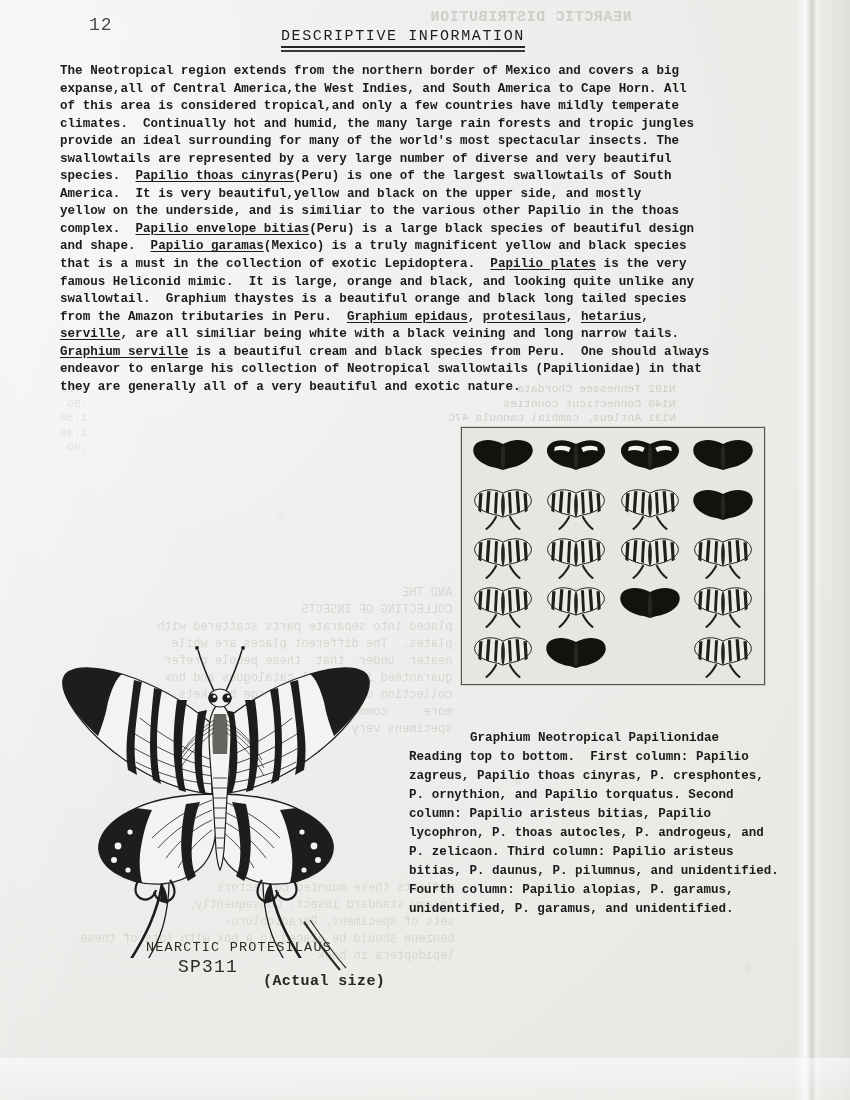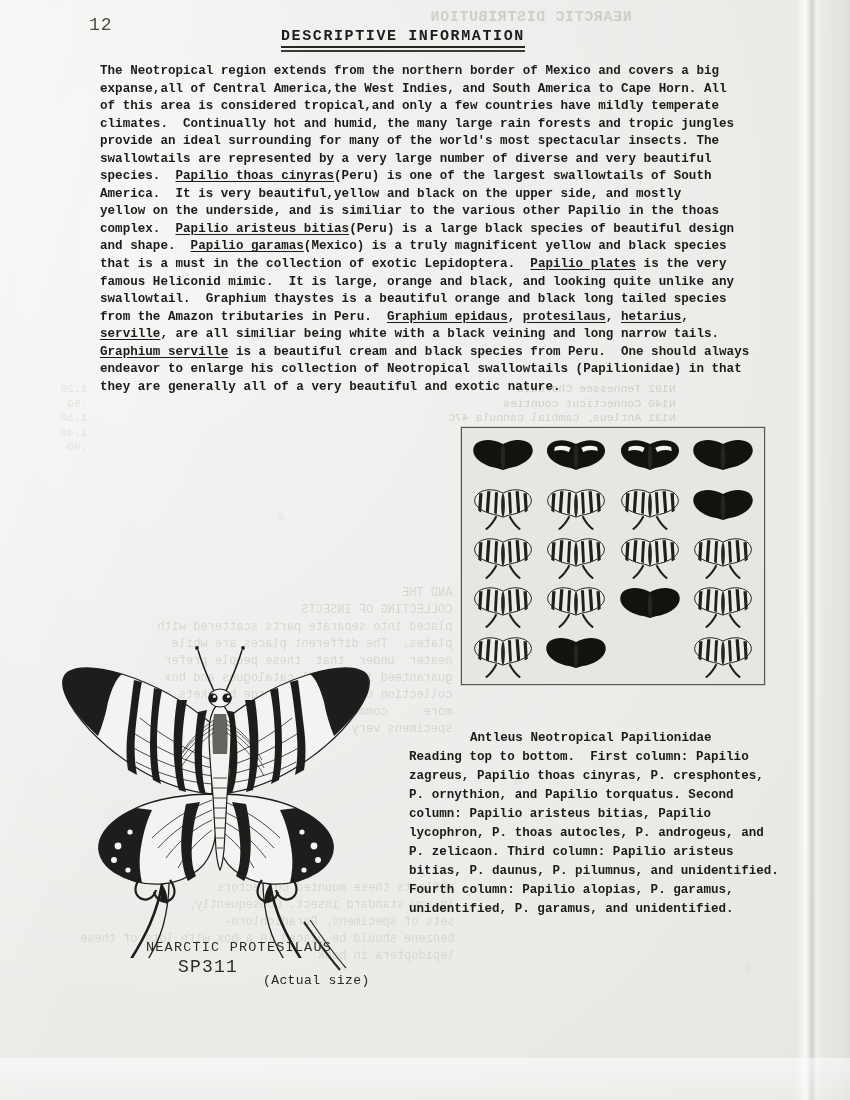--- a/index.html
+++ b/index.html
@@ -64,34 +64,33 @@
   #bleed-low  { top:880px; left:80px;  font-size:12px;  line-height:17px; opacity:.42;}
 
   
   #folio{
     position:absolute;left:89px;top:15px;
     font-size:18px;color:#4a4a46;letter-spacing:1px;text-align:right;
   }
   
   #heading-wrap{position:absolute;left:281px;top:28px;}
   #heading{
-    font-size:15px;font-weight:bold;color:#1d1d1b;
+    font-size:15px;font-weight:normal;color:#1d1d1b;
     letter-spacing:1.6px;white-space:nowrap;
   }
   #heading-rule-a{height:2px;background:#26262 3;background:#262623;margin-top:1px;}
   #heading-rule-b{height:2px;background:#39393 5;background:#393935;margin-top:2px;}
 
   
   #body{
     position:absolute;left:60px;top:63px;width:724px;
     font-size:12.55px;line-height:17.55px;
     color:#1b1b19;font-weight:bold;
     letter-spacing:.02px;
     white-space:pre-wrap;
-    margin-left:40px;
   }
   #body u{text-decoration:underline;text-underline-offset:2px;}
 
   
   #plate{
     position:absolute;left:461px;top:427px;width:302px;height:256px;
     border:1.5px solid #555550;
     background:#e6e6e2;
     box-shadow:0 0 0 1px rgba(120,120,115,.25);
     overflow:hidden;
@@ -115,21 +114,21 @@
   #draw-label{
     position:absolute;left:146px;top:940px;
     font-size:13.5px;color:#2a2a27;letter-spacing:1.2px;white-space:nowrap;
   }
   #draw-code{
     position:absolute;left:178px;top:957px;
     font-size:18px;color:#2a2a27;letter-spacing:1.2px;
   }
   #actual-size{
     position:absolute;left:263px;top:973px;
-    font-size:13px;color:#26262 3;color:#262623;font-weight:normal;letter-spacing:.4px;
+    font-size:15px;color:#26262 3;color:#262623;font-weight:bold;letter-spacing:.4px;
   }
   
   #leader{position:absolute;left:300px;top:920px;width:60px;height:60px;}
 
   
   #caption-title{
     position:absolute;left:470px;top:731px;
     font-size:12.55px;font-weight:bold;color:#1b1b19;letter-spacing:.02px;white-space:nowrap;
   }
   #caption-body{
@@ -196,21 +195,21 @@
 
   <div id="body">The Neotropical region extends from the northern border of Mexico and covers a big
 expanse,all of Central America,the West Indies, and South America to Cape Horn. All
 of this area is considered tropical,and only a few countries have mildly temperate
 climates.  Continually hot and humid, the many large rain forests and tropic jungles
 provide an ideal surrounding for many of the world's most spectacular insects. The
 swallowtails are represented by a very large number of diverse and very beautiful
 species.  <u>Papilio thoas cinyras</u>(Peru) is one of the largest swallowtails of South
 America.  It is very beautiful,yellow and black on the upper side, and mostly
 yellow on the underside, and is similiar to the various other Papilio in the thoas
-complex.  <u>Papilio aristeus bitias</u>(Peru) is a large black species of beautiful design
+complex.  <u>Papilio envelope bitias</u>(Peru) is a large black species of beautiful design
 and shape.  <u>Papilio garamas</u>(Mexico) is a truly magnificent yellow and black species
 that is a must in the collection of exotic Lepidoptera.  <u>Papilio plates</u> is the very
 famous Heliconid mimic.  It is large, orange and black, and looking quite unlike any
 swallowtail.  Graphium thaystes is a beautiful orange and black long tailed species
 from the Amazon tributaries in Peru.  <u>Graphium epidaus</u>, <u>protesilaus</u>, <u>hetarius</u>,
 <u>serville</u>, are all similiar being white with a black veining and long narrow tails.
 <u>Graphium serville</u> is a beautiful cream and black species from Peru.  One should always
 endeavor to enlarge his collection of Neotropical swallowtails (Papilionidae) in that
 they are generally all of a very beautiful and exotic nature.</div>
 
@@ -676,21 +675,21 @@
 
   <svg id="leader" viewBox="0 0 60 60">
     <path d="M4 2 C14 16 26 34 40 50" stroke="#2a2a27" stroke-width="2.2" fill="none"></path>
     <path d="M10 0 C20 14 32 32 46 48" stroke="#2a2a27" stroke-width="1.2" fill="none"></path>
   </svg>
 
   <div id="draw-label">NEARCTIC PROTESILAUS</div>
   <div id="draw-code">SP311</div>
   <div id="actual-size">(Actual size)</div>
 
-  <div id="caption-title">Antleus Neotropical Papilionidae</div>
+  <div id="caption-title">Graphium Neotropical Papilionidae</div>
   <div id="caption-body">Reading top to bottom.  First column: Papilio
 zagreus, Papilio thoas cinyras, P. cresphontes,
 P. ornythion, and Papilio torquatus. Second
 column: Papilio aristeus bitias, Papilio
 lycophron, P. thoas autocles, P. androgeus, and
 P. zelicaon. Third column: Papilio aristeus
 bitias, P. daunus, P. pilumnus, and unidentified.
 Fourth column: Papilio alopias, P. garamus,
 unidentified, P. garamus, and unidentified.</div>
 

